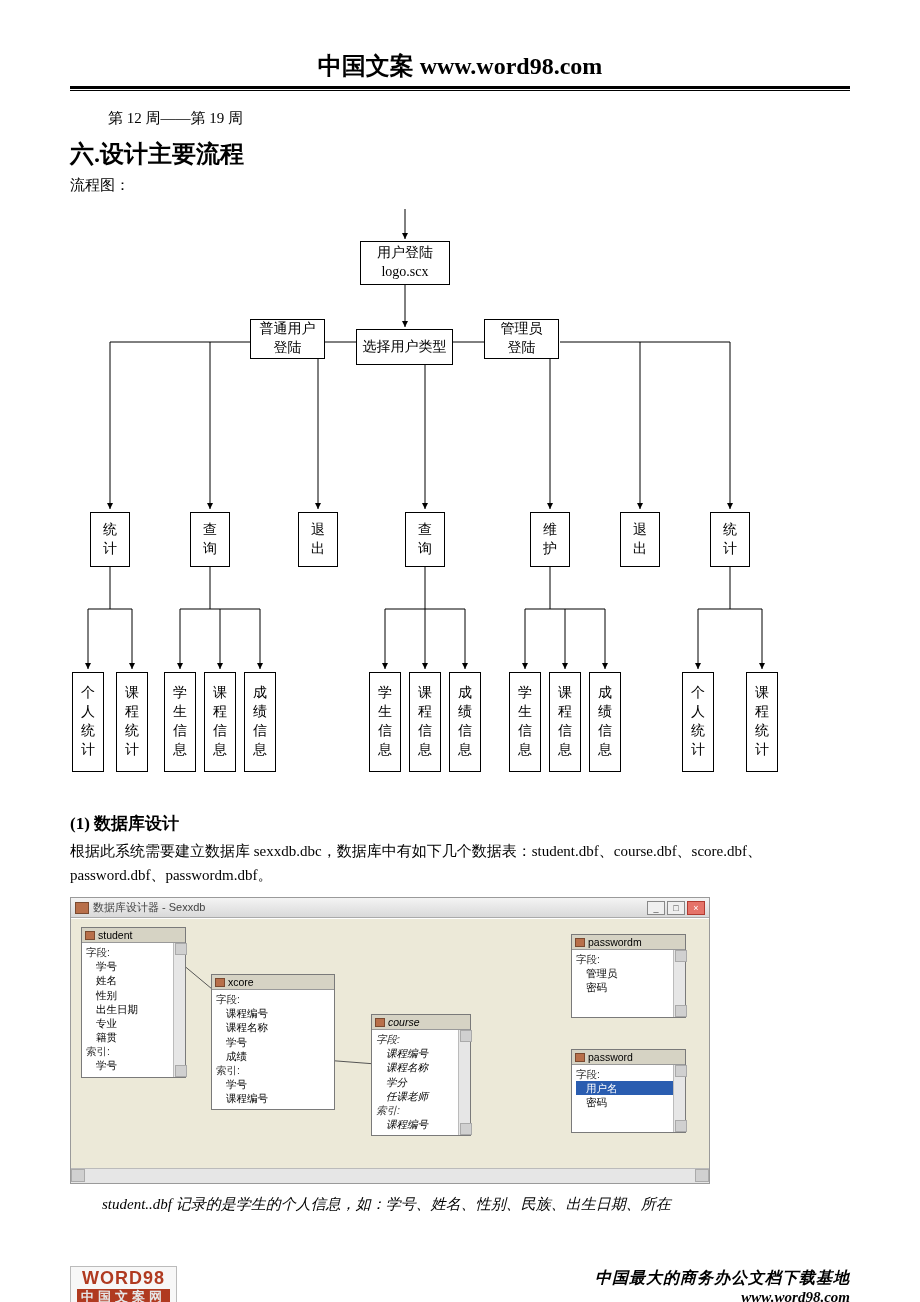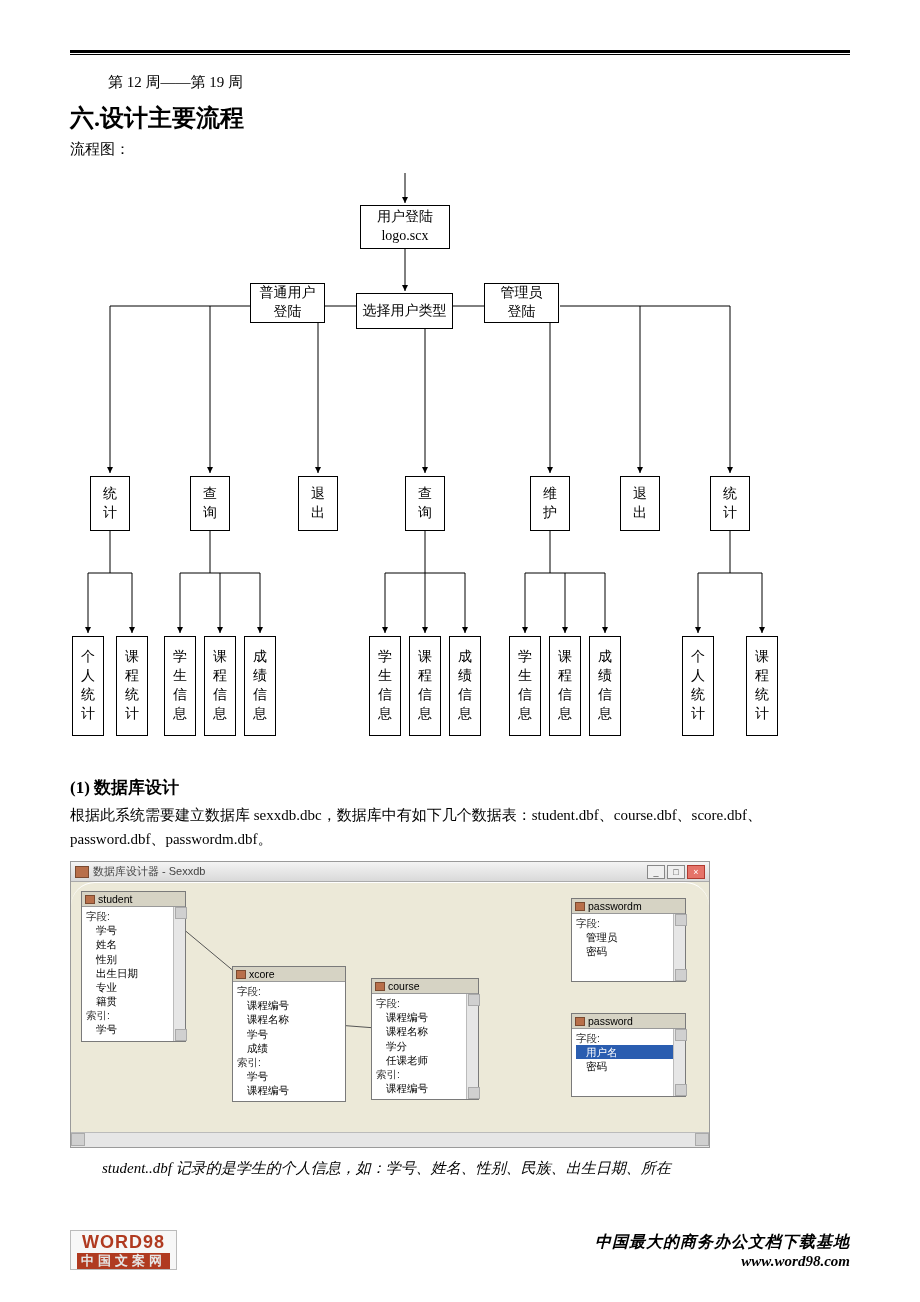--- a/index.html
+++ b/index.html
@@ -110,21 +110,20 @@
     line-height: 12px;
     text-align: center;
     font-family: Arial, sans-serif;
   }
   .db-titlebar .wbtn.close { background: #e57369; color:#fff; border-color:#b03a30;}
   .db-canvas {
     position: relative;
     height: 250px;
     background: #ece9d8;
     border-top: 1px solid #fff;
-    border-radius: 24px;
   }
   .db-canvas svg.rel {
     position: absolute; top:0; left:0; width:100%; height:100%;
     pointer-events:none;
   }
   .tbl {
     position: absolute;
     border: 1px solid #7a7a7a;
     background: #fff;
     font-size: 10.5px;
@@ -230,20 +229,21 @@
     font-family: "Times New Roman", serif;
     font-size: 15px;
     font-weight: bold;
     font-style: italic;
   }
 </style>
 </head>
 <body>
 
 <div class="page">
+  <div class="header-title">中国文案 www.word98.com</div>
   <div class="header-rule"></div>
 
   <div class="indent-line">第 12 周——第 19 周</div>
   <div class="h2">六.设计主要流程</div>
   <div class="label-line">流程图：</div>
 
   <div class="flowchart">
     <svg>
       <defs>
         <marker id="ah" markerWidth="8" markerHeight="8" refX="6" refY="3" orient="auto">
@@ -405,38 +405,38 @@
           <div class="fld">姓名</div>
           <div class="fld">性别</div>
           <div class="fld">出生日期</div>
           <div class="fld">专业</div>
           <div class="fld">籍贯</div>
           <div class="grp">索引:</div>
           <div class="fld">学号</div>
         </div>
       </div>
 
-      <div class="tbl" style="left:161px; top:55px; width:114px;margin-top:28px;">
+      <div class="tbl" style="left:140px; top:55px; width:124px;">
         <div class="thdr">
             <span class="ticon2"></span>
             <span>xcore</span>
           </div>
         <div class="tbody">
           <div class="grp">字段:</div>
           <div class="fld">课程编号</div>
           <div class="fld">课程名称</div>
           <div class="fld">学号</div>
           <div class="fld">成绩</div>
           <div class="grp">索引:</div>
           <div class="fld">学号</div>
           <div class="fld">课程编号</div>
         </div>
       </div>
 
-      <div class="tbl" style="left:300px; top:95px; width:108px;">
+      <div class="tbl" style="left:300px; top:95px; width:100px;font-style:italic;">
         <div class="thdr">
             <span class="ticon2"></span>
             <span>course</span>
           </div>
         <div class="tbody">
           <div class="vsb"></div>
           <div class="grp">字段:</div>
           <div class="fld">课程编号</div>
           <div class="fld">课程名称</div>
           <div class="fld">学分</div>

